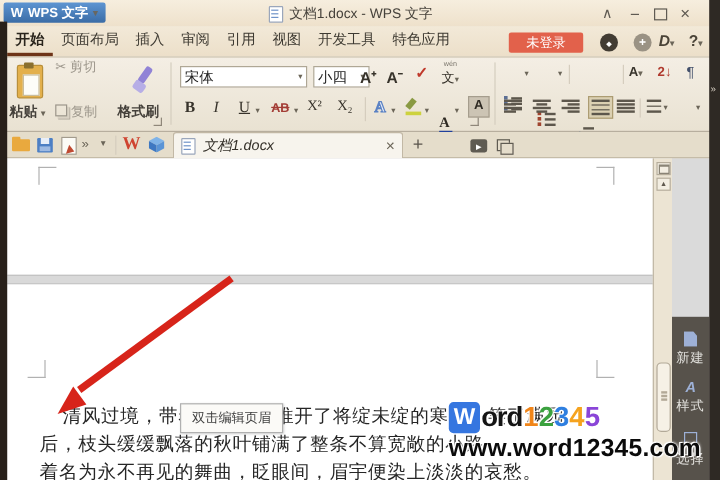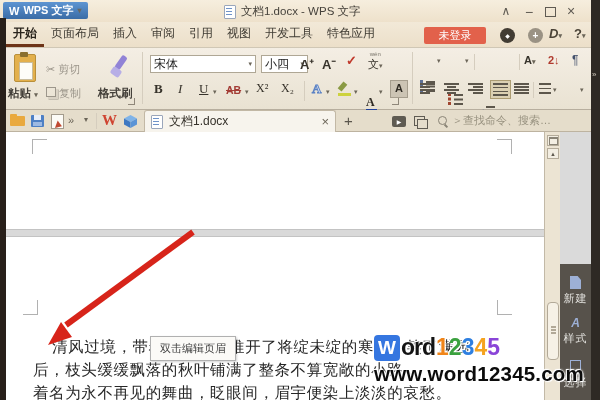--- a/index.html
+++ b/index.html
@@ -86,21 +86,21 @@
   #folder-icon:before{content:"";position:absolute;left:0;top:-2.5px;width:7px;height:3px;background:#e9a93e;border-radius:1px 1px 0 0;}
   #save-icon{left:31px;top:5px;width:13px;height:12px;background:#4d7fc4;border-radius:1px;position:absolute;}
   #save-icon:before{content:"";position:absolute;left:3px;top:0;width:7px;height:5px;background:#e8eef8;}
   #save-icon:after{content:"";position:absolute;left:2px;bottom:1px;width:9px;height:4px;background:#9db9e2;}
   #export-icon{left:51px;top:4px;width:11px;height:13px;background:#fcfbf6;border:1px solid #a39b8c;position:absolute;}
   #export-icon:after{content:"";position:absolute;right:-3px;bottom:-2px;border:4px solid transparent;border-left:6px solid #c04a32;transform:rotate(20deg);}
   .small-glyph{color:#6b6558;font-size:11px;}
   #wps-w-logo{font-size:15px;font-weight:900;color:#cf4431;font-family:"Liberation Serif",serif;top:2px;left:102px;}
   #doc-tab{left:144px;top:0;width:192px;height:22px;background:#f7f4ed;border:1px solid #c2b8a5;border-bottom:none;
     border-radius:3px 3px 0 0;box-sizing:border-box;display:flex;align-items:center;padding:0 6px;gap:6px;}
-  #doc-tab .label{font-size:12px;color:#35312a;flex:1;}
+  #doc-tab .label{font-size:12px;color:#35312a;flex:1;font-style:italic;}
   #search-box{left:438px;top:3px;display:flex;align-items:center;gap:5px;}
   .mag{width:7px;height:7px;border:1.6px solid #8a8476;border-radius:50%;position:relative;}
   .mag:after{content:"";position:absolute;left:6px;top:7px;width:1.8px;height:4px;background:#8a8476;transform:rotate(-45deg);}
   #search-text{font-size:11px;color:#97917f;white-space:nowrap;}
   #video-icon{left:392px;top:6px;width:14px;height:11px;background:#5f5b52;border-radius:2px;color:#fff;font-size:6px;display:flex;align-items:center;justify-content:center;}
   #sync-icon{left:414px;top:6px;width:9px;height:8px;border:1.4px solid #5f5b52;position:absolute;background:#e5ddcb;}
   #sync-icon:before{content:"";position:absolute;left:2px;top:2px;width:9px;height:8px;border:1.4px solid #5f5b52;background:#e5ddcb;}
 
   
   #docarea{left:0;top:132px;width:600px;height:268px;background:#dadada;}
@@ -192,21 +192,21 @@
 
 <div id="ribbon" class="abs">
 
   <div id="clipboard-icon" class="abs">
       <span class="clip"></span>
       <span class="page"></span>
     </div>
   <div class="abs rlabel" style="left:8px;top:38px;">
     <span>粘贴</span> <span class="caret">▾</span>
   </div>
-  <div class="abs rlabel-dim" style="left:46px;top:14px;">
+  <div class="abs rlabel-dim" style="left:46px;top:0;">
     <span>✂</span> <span>剪切</span>
   </div>
   <div class="abs rlabel-dim" style="left:46px;top:38px;">
     <span style="display:inline-block;width:8px;height:8px;border:1px solid #9c968b;box-shadow:2px 2px 0 #d9d2c4,2.5px 2.5px 0 #9c968b;"></span>
     <span>复制</span>
   </div>
   <div id="fp-icon" class="abs">
       <span class="handle"></span>
       <span class="tip"></span>
     </div>
@@ -322,24 +322,20 @@
       </svg>
   </span>
   <div id="doc-tab" class="abs">
     <span class="mini-doc"></span>
     <span class="label">文档1.docx</span>
     <span class="small-glyph" style="font-size:13px;">×</span>
   </div>
   <span class="abs" style="left:344px;top:2px;font-size:15px;color:#5a554c;">+</span>
   <span class="abs" id="video-icon">▶</span>
   <span id="sync-icon"></span>
-  <div id="search-box" class="abs">
-    <span class="mag"></span>
-    <span id="search-text">＞查找命令、搜索…</span>
-  </div>
 </div>
 
 <div id="docarea" class="abs">
   <div class="page" style="top:0;height:97px;"></div>
   <div id="page-gap"></div>
   <div class="page" style="top:105px;height:163px;"></div>
 
   <span class="cmark cm-tl" style="left:32px;top:7px;"></span>
   <span class="cmark cm-tr" style="left:497px;top:7px;"></span>
   <span class="cmark cm-bl" style="left:23px;top:168px;"></span>

